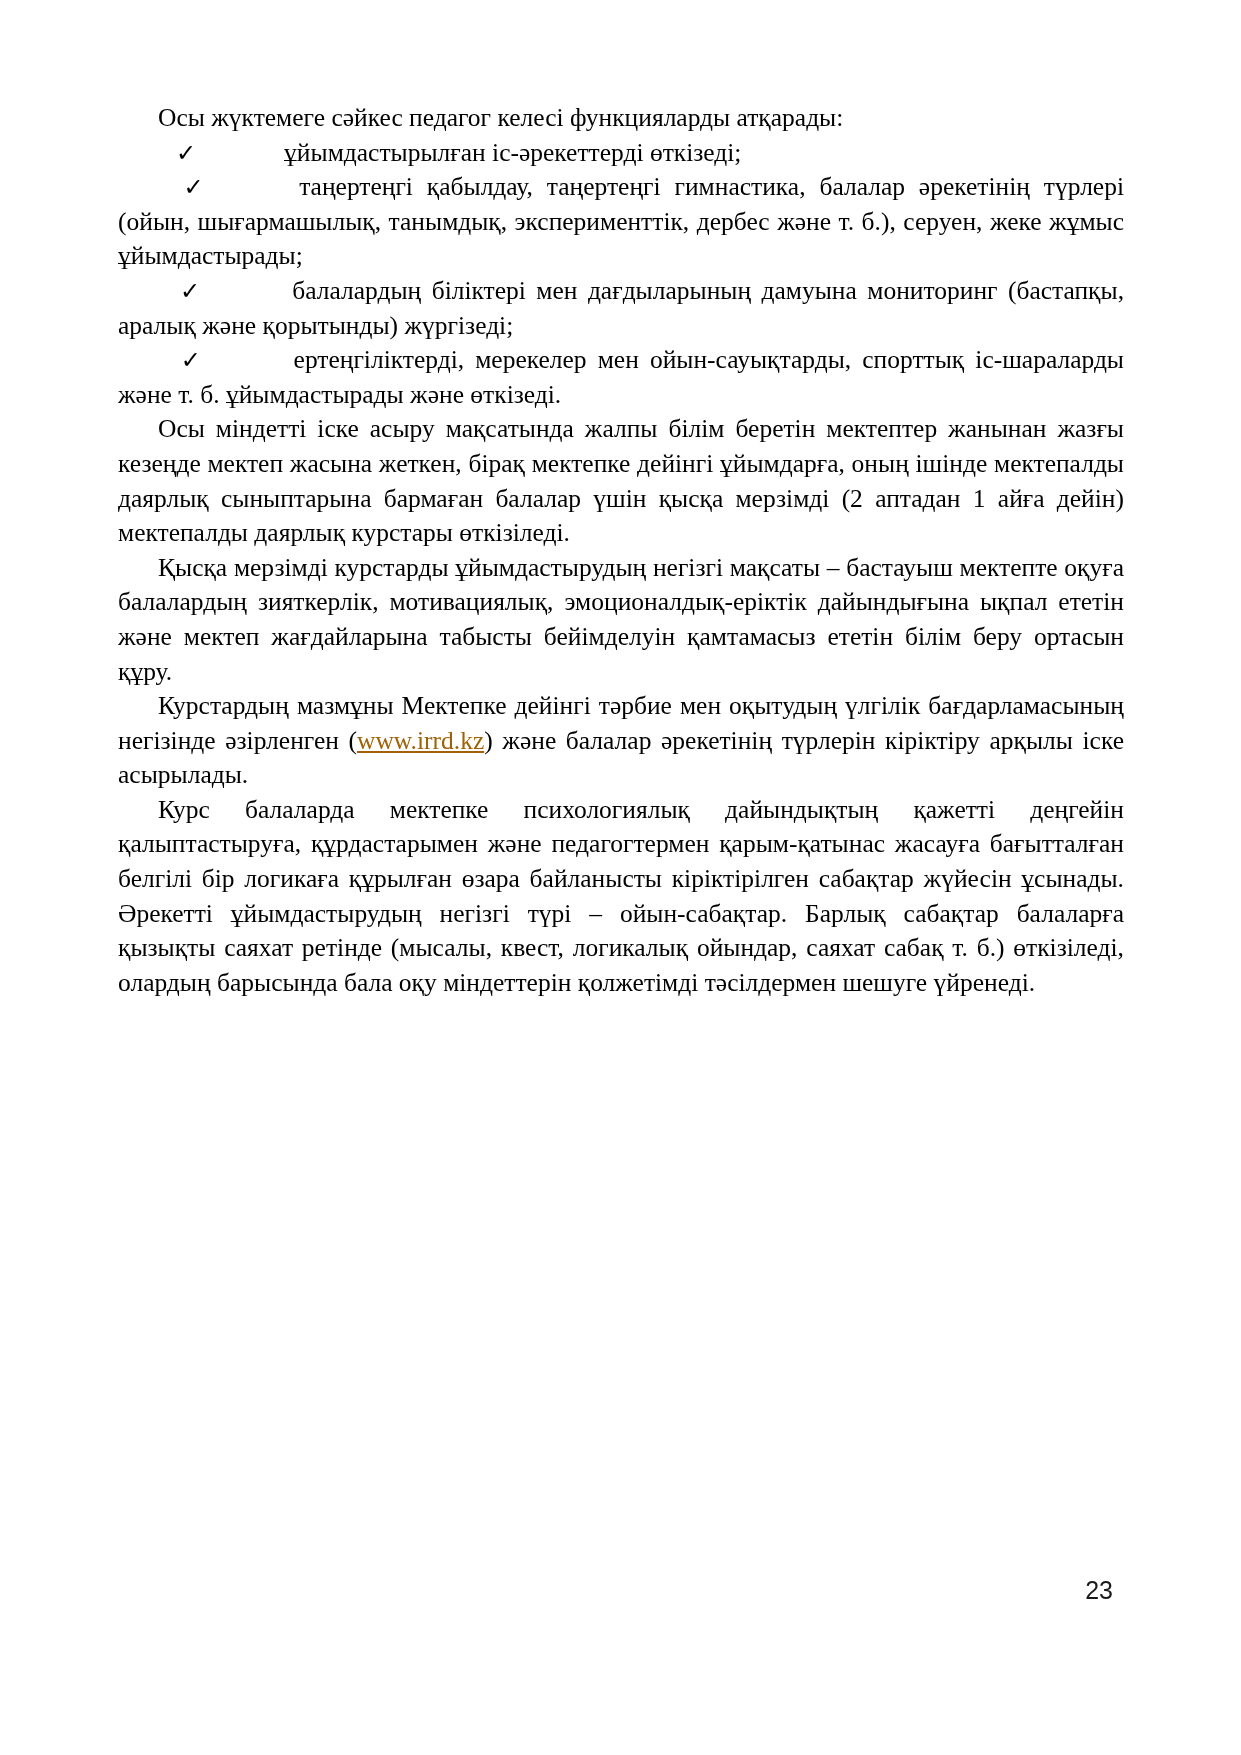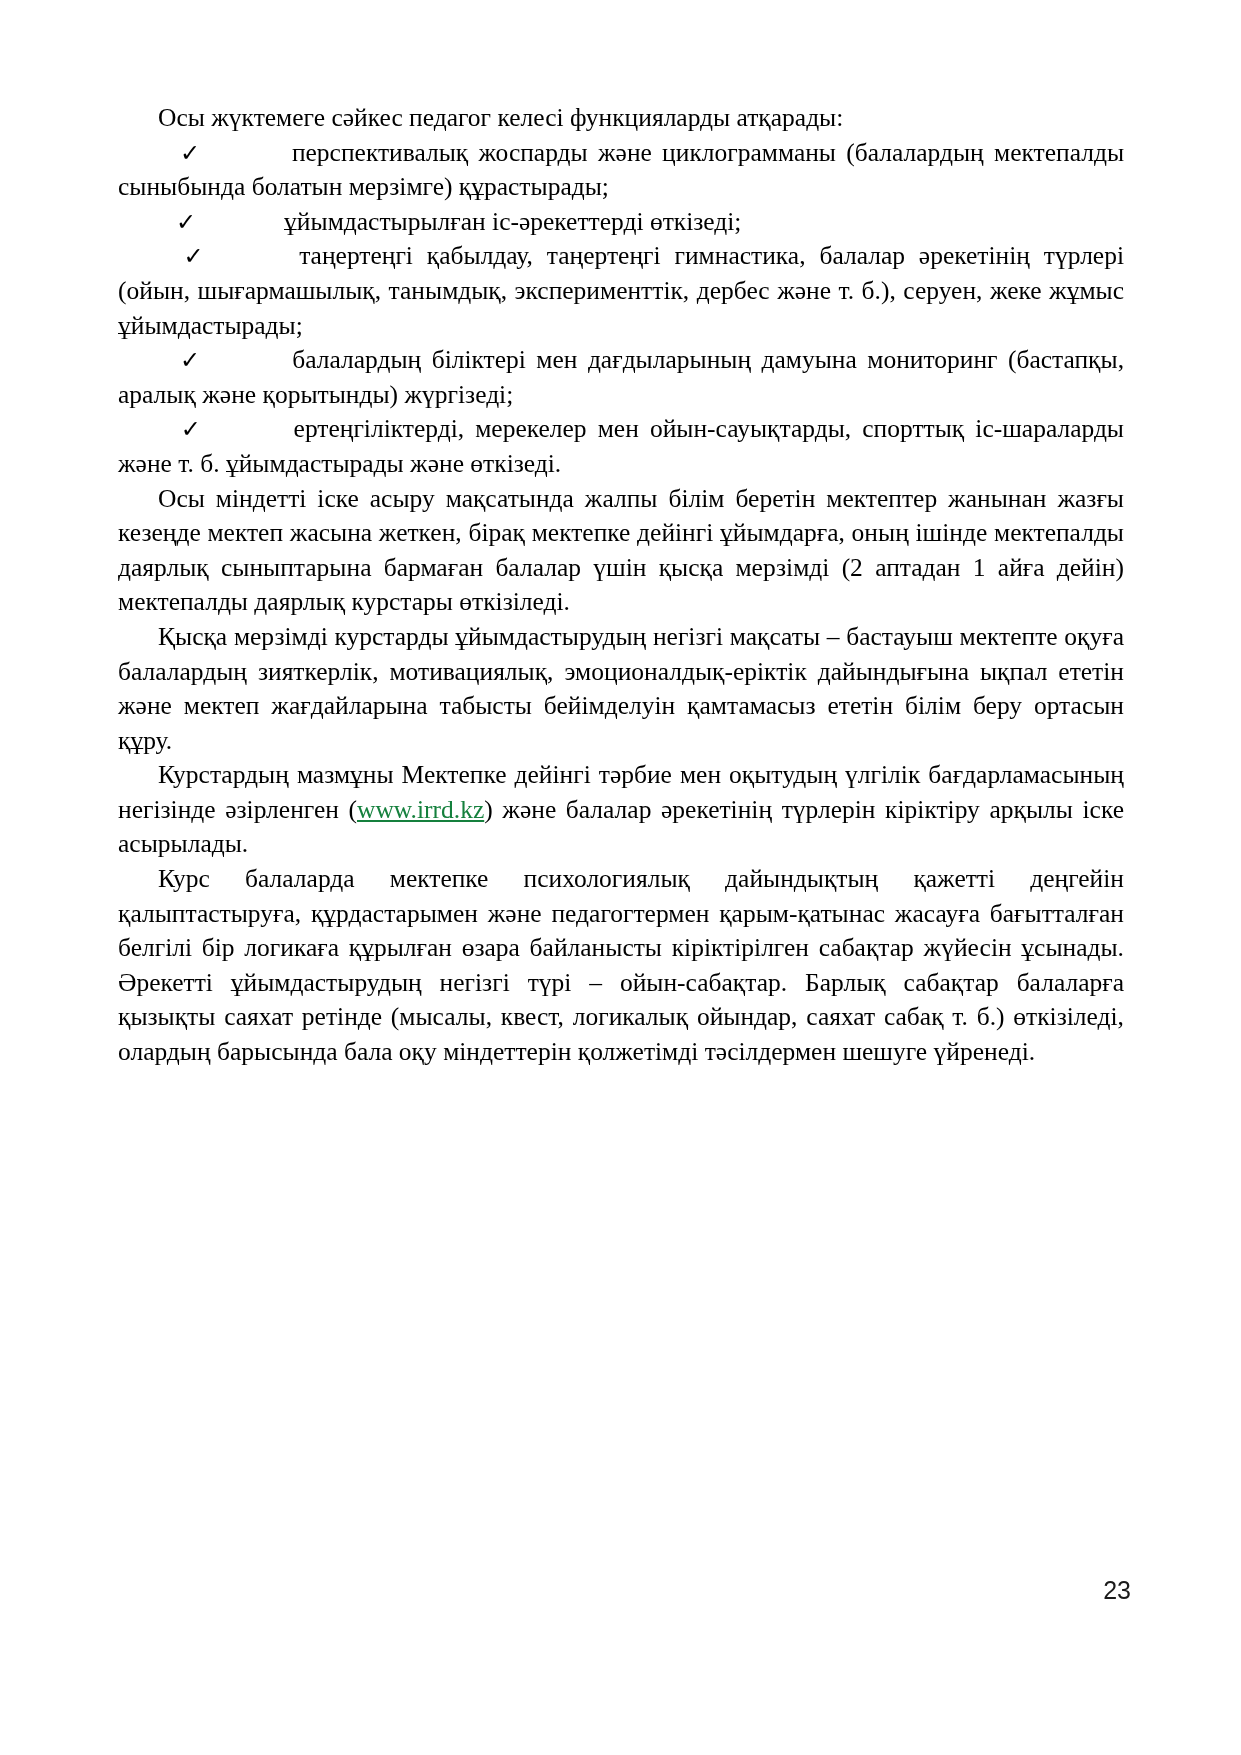--- a/index.html
+++ b/index.html
@@ -46,51 +46,50 @@
   .gap-before {
     margin-top: 34.6px !important;
   }
   a.doc-link {
     text-decoration: underline;
     cursor: pointer;
   }
   .page-number {
     position: absolute;
     top: 1576px;
-    right: 110px;
+    right: 128px;
     font-family: "Liberation Sans", "DejaVu Sans", sans-serif;
     font-size: 25px;
     color: #1a1a1a;
   }
 </style>
 </head>
 <body>
 
 <div class="page">
   <div class="content">
 
     <p class="indent"><span>Осы жүктемеге сәйкес педагог келесі функцияларды атқарады:</span></p>
 
-    <p class="bullet"><span class="b-ind"></span><span class="checkmark">✓</span><span class="b-gap"></span><span>перспективалық жоспарды және циклограмманы (балалардың мектепалды сыныбында болатын мерзімге) құрастырады;</span></p>
 
     <p class="bullet"><span class="b-ind"></span><span class="checkmark">✓</span><span class="b-gap"></span><span>ұйымдастырылған іс-әрекеттерді өткізеді;</span></p>
 
     <p class="bullet"><span class="b-ind"></span><span class="checkmark">✓</span><span class="b-gap"></span><span>таңертеңгі қабылдау, таңертеңгі гимнастика, балалар әрекетінің түрлері (ойын, шығармашылық, танымдық, эксперименттік, дербес және т. б.), серуен, жеке жұмыс ұйымдастырады;</span></p>
 
     <p class="bullet"><span class="b-ind"></span><span class="checkmark">✓</span><span class="b-gap"></span><span>балалардың біліктері мен дағдыларының дамуына мониторинг (бастапқы, аралық және қорытынды) жүргізеді;</span></p>
 
 
 
     <p class="bullet"><span class="b-ind"></span><span class="checkmark">✓</span><span class="b-gap"></span><span>ертеңгіліктерді, мерекелер мен ойын-сауықтарды, спорттық іс-шараларды және т. б. ұйымдастырады және өткізеді.</span></p>
 
 
     <p class="indent"><span>Осы міндетті іске асыру мақсатында жалпы білім беретін мектептер жанынан жазғы кезеңде мектеп жасына жеткен, бірақ мектепке дейінгі ұйымдарға, оның ішінде мектепалды даярлық сыныптарына бармаған балалар үшін қысқа мерзімді (2 аптадан 1 айға дейін) мектепалды даярлық курстары өткізіледі.</span></p>
 
     <p class="indent"><span>Қысқа мерзімді курстарды ұйымдастырудың негізгі мақсаты – бастауыш мектепте оқуға балалардың зияткерлік, мотивациялық, эмоционалдық-еріктік дайындығына ықпал ететін және мектеп жағдайларына табысты бейімделуін қамтамасыз ететін білім беру ортасын құру.</span></p>
 
-    <p class="indent"><span>Курстардың мазмұны Мектепке дейінгі тәрбие мен оқытудың үлгілік бағдарламасының негізінде әзірленген (</span><a class="doc-link" style="color: #15803d;">www.irrd.kz</a><span>) және балалар әрекетінің түрлерін кіріктіру арқылы іске асырылады.</span></p>
+    <p class="indent"><span>Курстардың мазмұны Мектепке дейінгі тәрбие мен оқытудың үлгілік бағдарламасының негізінде әзірленген (</span><a class="doc-link" style="color: #a16207;">www.irrd.kz</a><span>) және балалар әрекетінің түрлерін кіріктіру арқылы іске асырылады.</span></p>
 
     <p class="indent"><span>Курс балаларда мектепке психологиялық дайындықтың қажетті деңгейін қалыптастыруға, құрдастарымен және педагогтермен қарым-қатынас жасауға бағытталған белгілі бір логикаға құрылған өзара байланысты кіріктірілген сабақтар жүйесін ұсынады. Әрекетті ұйымдастырудың негізгі түрі – ойын-сабақтар. Барлық сабақтар балаларға қызықты саяхат ретінде (мысалы, квест, логикалық ойындар, саяхат сабақ т. б.) өткізіледі, олардың барысында бала оқу міндеттерін қолжетімді тәсілдермен шешуге үйренеді.</span></p>
 
   </div>
 
   <div class="page-number">23</div>
 </div>
 
 </body></html>

